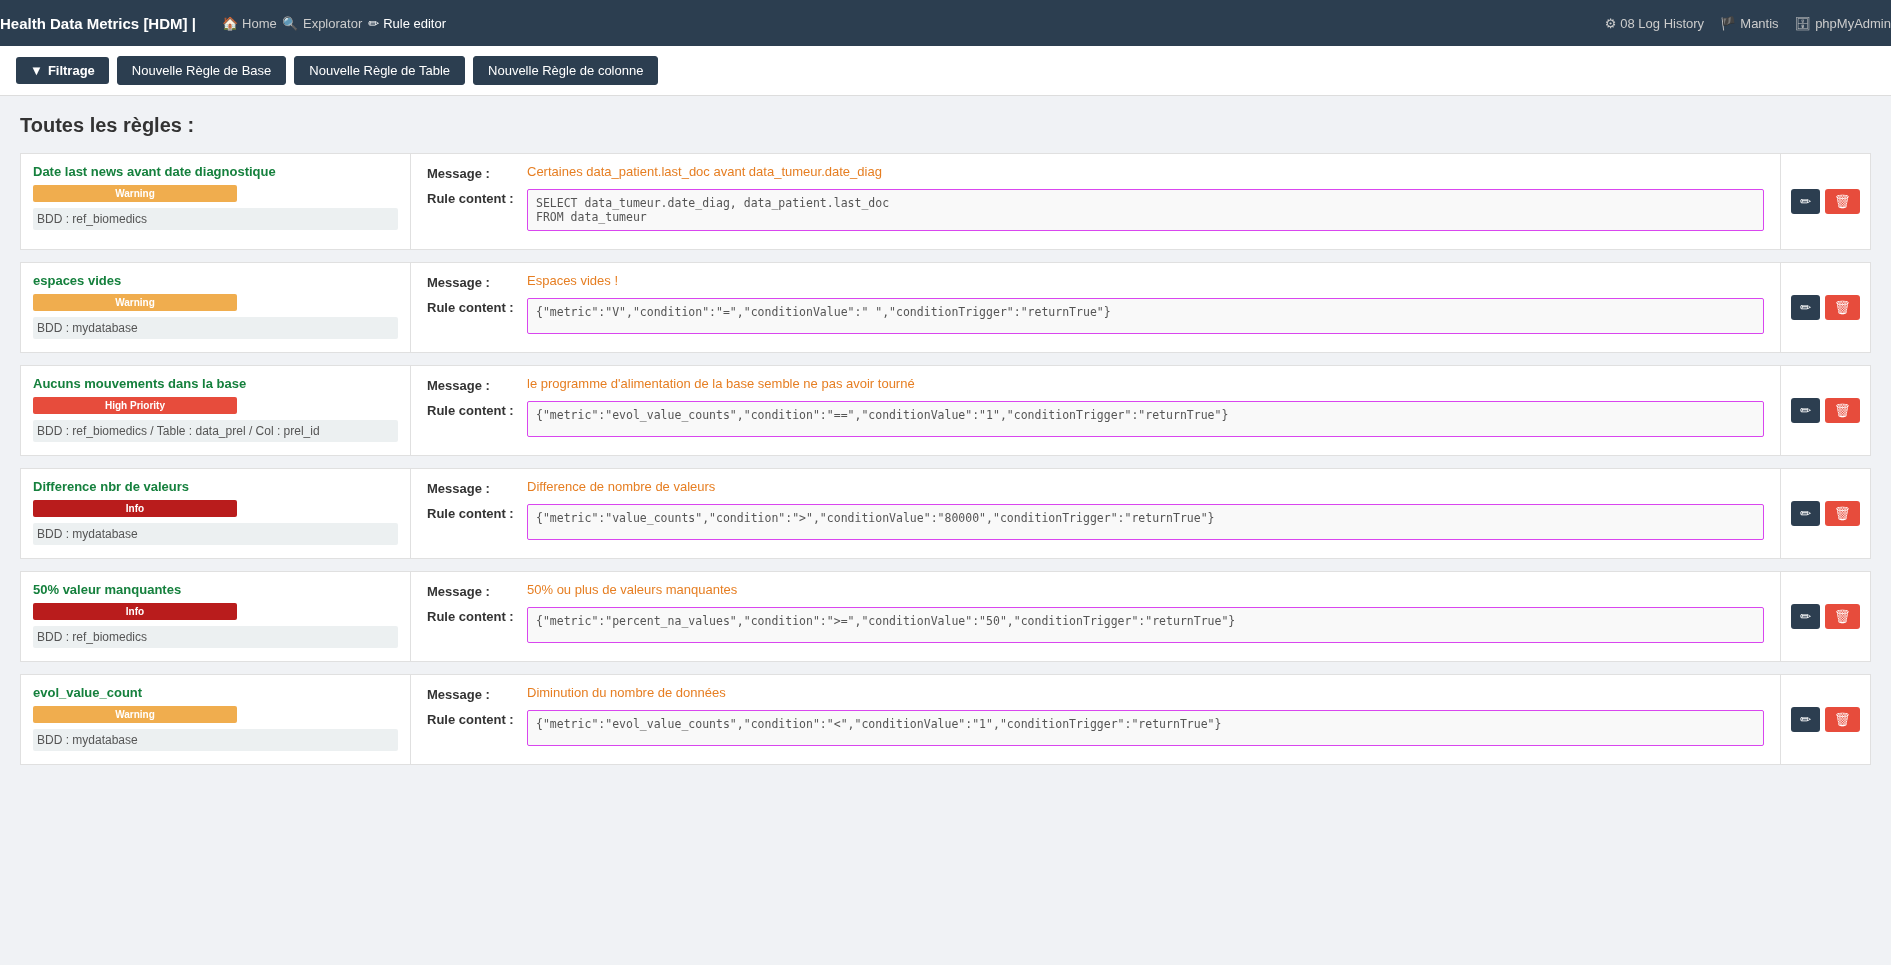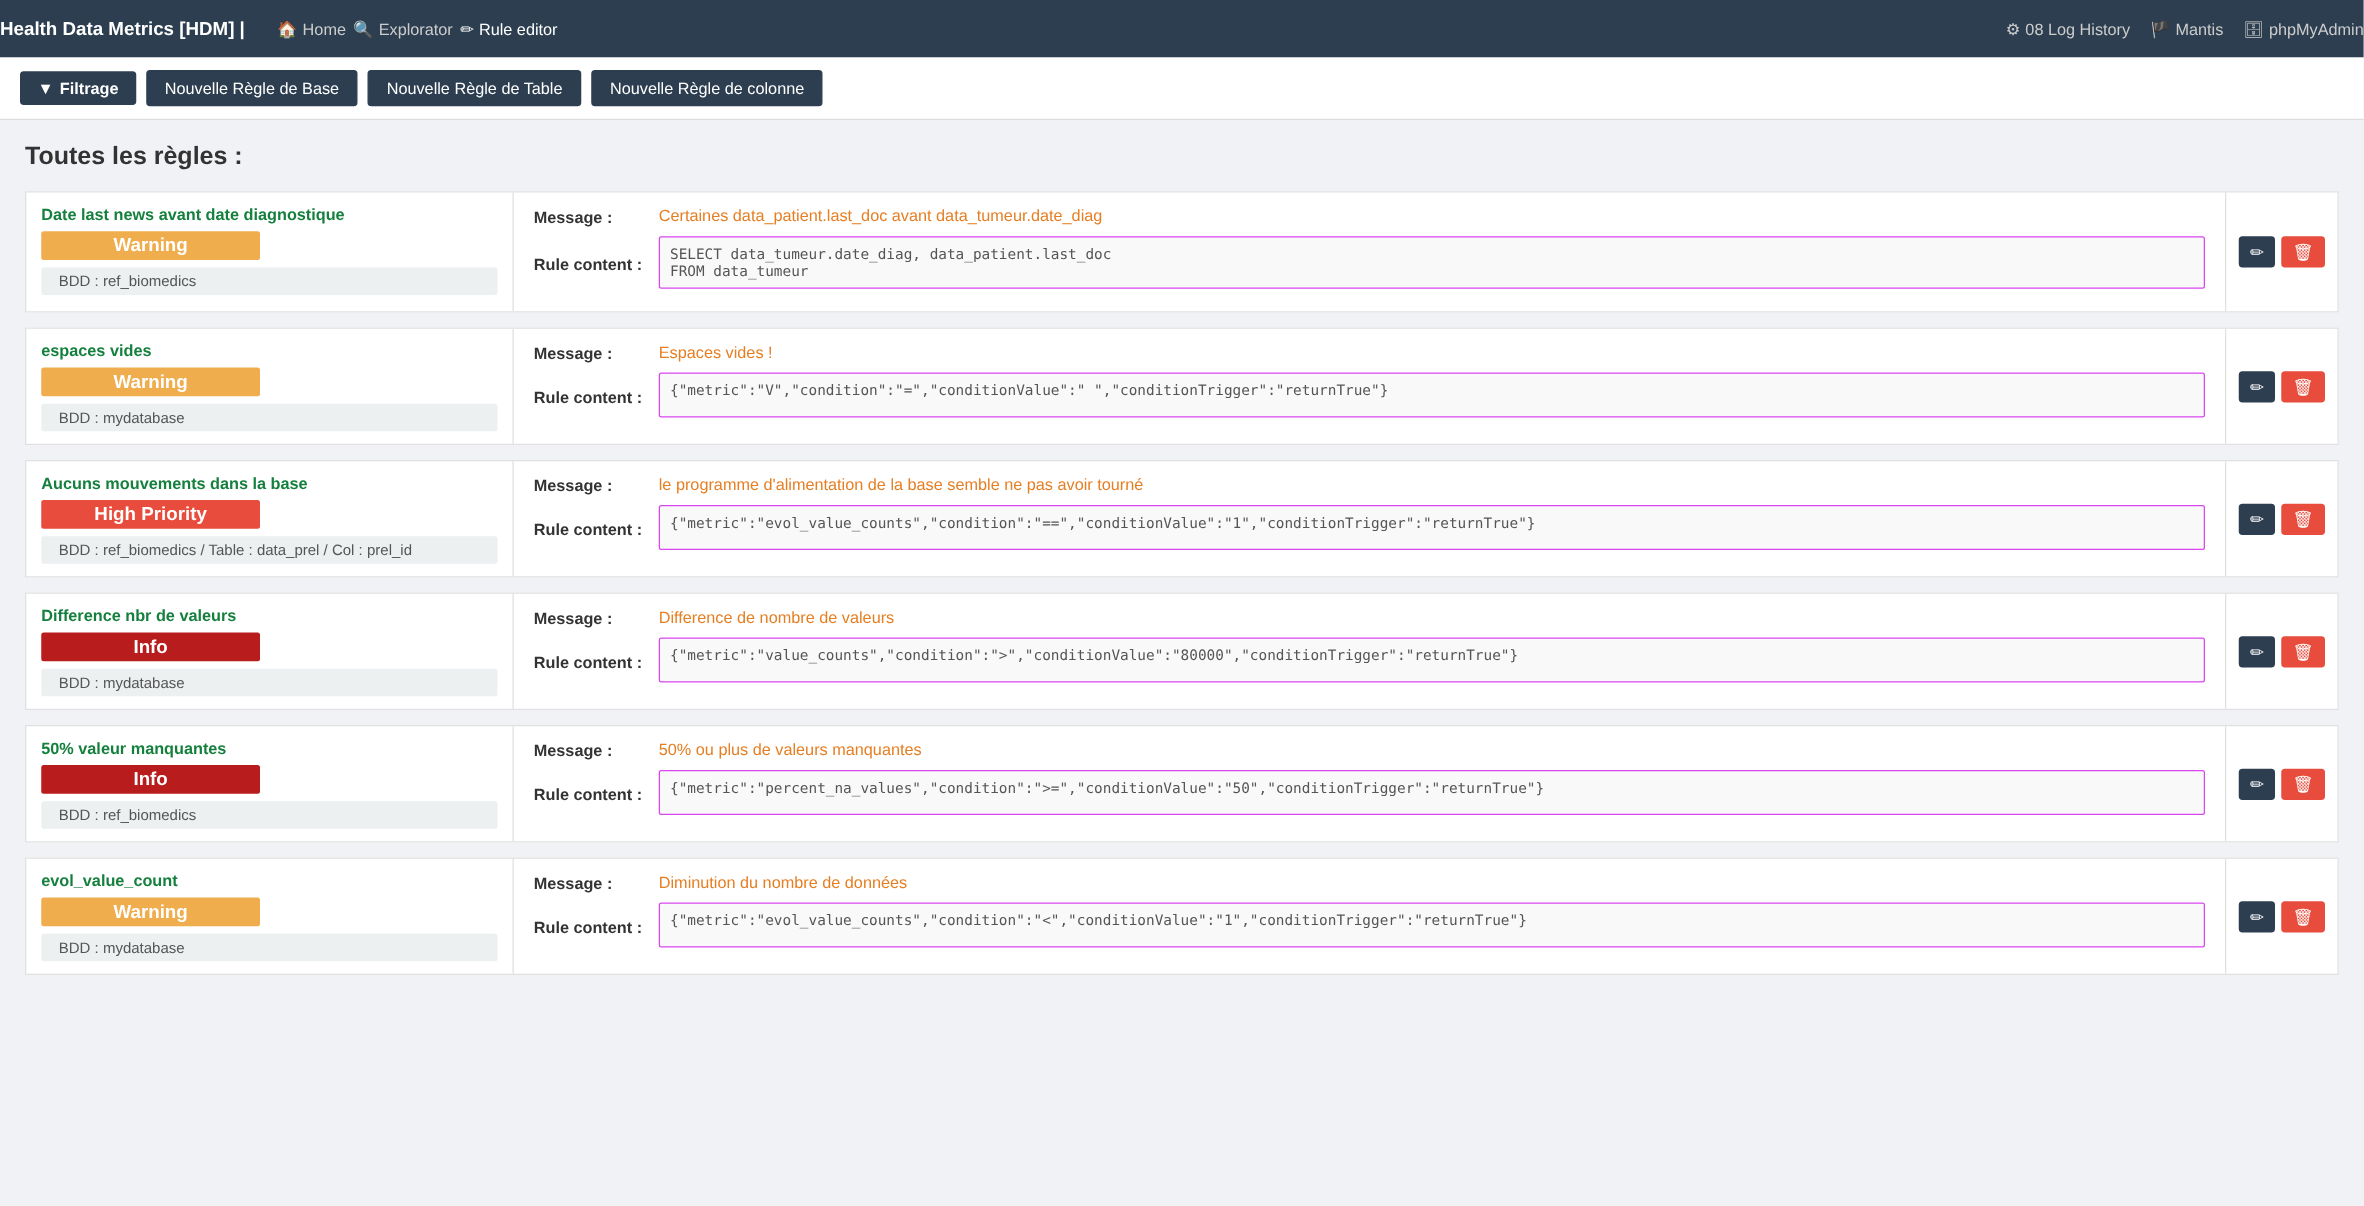--- a/index.html
+++ b/index.html
@@ -107,46 +107,46 @@
     }
     .rule-name {
       font-size: 13px;
       font-weight: bold;
       color: #15803d;
       margin-bottom: 6px;
     }
     .badge {
       display: inline-block;
       padding: 3px 0;
-      width: 175px;
+      width: 204px;
       text-align: center;
-      font-size: 15px;
+      font-size: 10px;
       font-weight: bold;
       color: #fff;
       border-radius: 2px;
       margin-bottom: 6px;
     }
     .badge-warning { background: #f0ad4e; }
     .badge-high-priority { background: #e74c3c; }
     .badge-info { background: #b91c1c; }
     .rule-bdd {
       background: #ecf0f1;
-      padding: 4px 14px;
+      padding: 4px 4px;
       font-size: 12px;
       color: #555;
       border-radius: 2px;
     }
 
     .rule-right {
       flex: 1;
       padding: 10px 16px;
     }
     .rule-field {
       display: flex;
-      align-items: center;
+      align-items: flex-start;
       margin-bottom: 8px;
     }
     .rule-field-label {
       font-weight: bold;
       min-width: 100px;
       font-size: 13px;
       color: #333;
       padding-top: 2px;
     }
     .rule-field-value {

